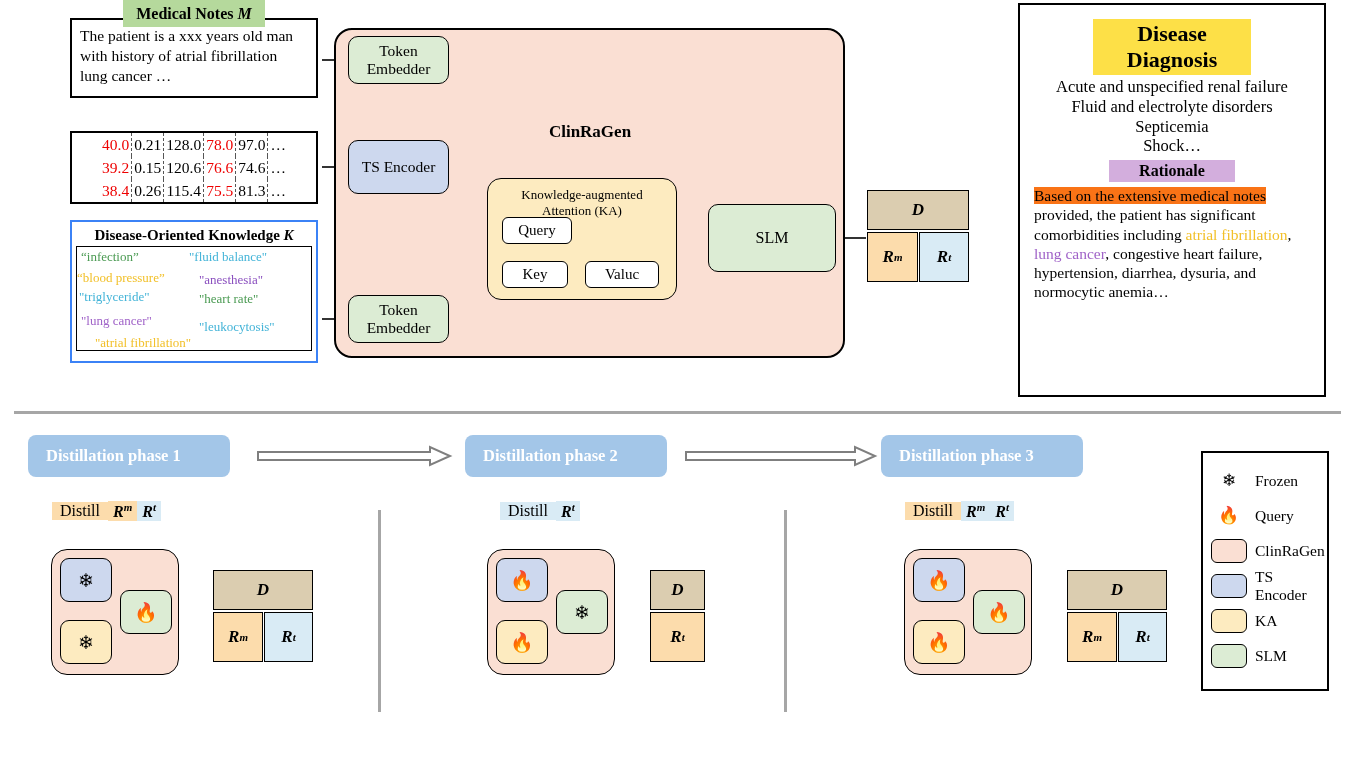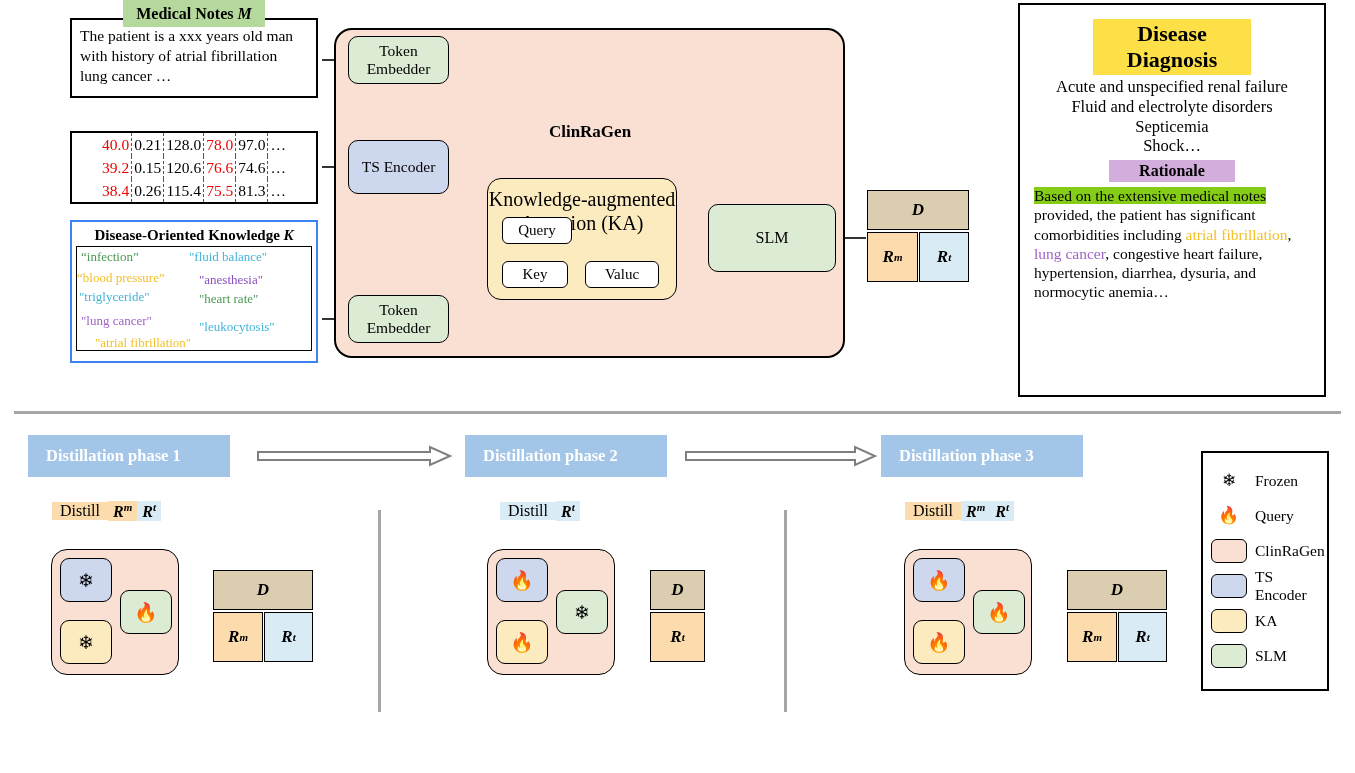--- a/index.html
+++ b/index.html
@@ -63,21 +63,21 @@
     display:flex; align-items:center; justify-content:center;
     text-align:center; font-size:15.5px; line-height:1.18;
   }
   #tok1 { left:348px; top:36px; width:101px; height:48px; background:#dcecd4; }
   #tsenc { left:348px; top:140px; width:101px; height:54px; background:#cdd8ee; }
   #tok2 { left:348px; top:295px; width:101px; height:48px; background:#dcecd4; }
   #ka {
     left:487px; top:178px; width:190px; height:122px;
     background:#fdebc0; border:1.8px solid #000; border-radius:14px;
   }
-  #ka-title { position:absolute; left:0; top:8px; width:100%; text-align:center; font-size:20px; line-height:1.22; }
+  #ka-title { position:absolute; left:0; top:8px; width:100%; text-align:center; font-size:13px; line-height:1.22; }
   .qkv {
     position:absolute; border:1.7px solid #000; border-radius:6px;
     background:#fff; display:flex; align-items:center; justify-content:center;
     font-size:15px;
   }
   #q { left:14px; top:38px; width:70px; height:27px; }
   #k { left:14px; top:82px; width:66px; height:27px; }
   #v { left:97px; top:82px; width:74px; height:27px; }
   #slm { left:708px; top:204px; width:128px; height:68px; background:#dcecd4; font-size:16px; }
 
@@ -94,39 +94,39 @@
     left:1018px; top:3px; width:308px; height:394px;
     border:2.5px solid #000; background:#fff; padding:8px 14px;
   }
   #dd-title { background:#fde047; font-weight:bold; font-size:22px; text-align:center;
               width:158px; margin:6px auto 2px auto; padding:2px 0; }
   .dd-line { text-align:center; font-size:16.5px; line-height:1.2; }
   #rat-title { background:#d3aedd; font-weight:bold; font-size:16px; text-align:center;
                width:126px; margin:4px auto 4px auto; padding:2px 0; }
   #rat-p1, #rat-p2 { font-size:15.5px; line-height:1.24; }
   #rat-p2 { margin-top:12px; }
-  .hl-peach { background:#84cc16; }
+  .hl-peach { background:#f97316; }
   .hl-mint { background:#e0efe8; }
   .c-yellow { color:#f2c029; }
   .c-purple { color:#a063c8; }
   .c-red { color:#ee2222; }
 
   
   #arrows { left:0; top:0; width:1355px; height:773px; pointer-events:none; }
 
   
   #hdiv { left:14px; top:411px; width:1327px; height:3px; background:#a6a6a6; }
   .vdiv { width:3px; background:#a6a6a6; }
   #vdiv1 { left:378px; top:510px; height:202px; }
   #vdiv2 { left:784px; top:510px; height:202px; }
 
   
   .phase-hdr {
     background:#a3c6e8; color:#fff; font-weight:bold; font-size:16.5px;
-    display:flex; align-items:center; padding-left:18px; height:42px;
+    display:flex; align-items:center; padding-left:18px; height:42px;border-radius:8px;
   }
   #ph1 { left:28px; top:435px; width:202px; }
   #ph2 { left:465px; top:435px; width:202px; }
   #ph3 { left:881px; top:435px; width:202px; }
 
   
   .distill {
     display:flex; align-items:center; height:28px; font-size:16px;
     border-radius:3px; overflow:hidden;
   }

